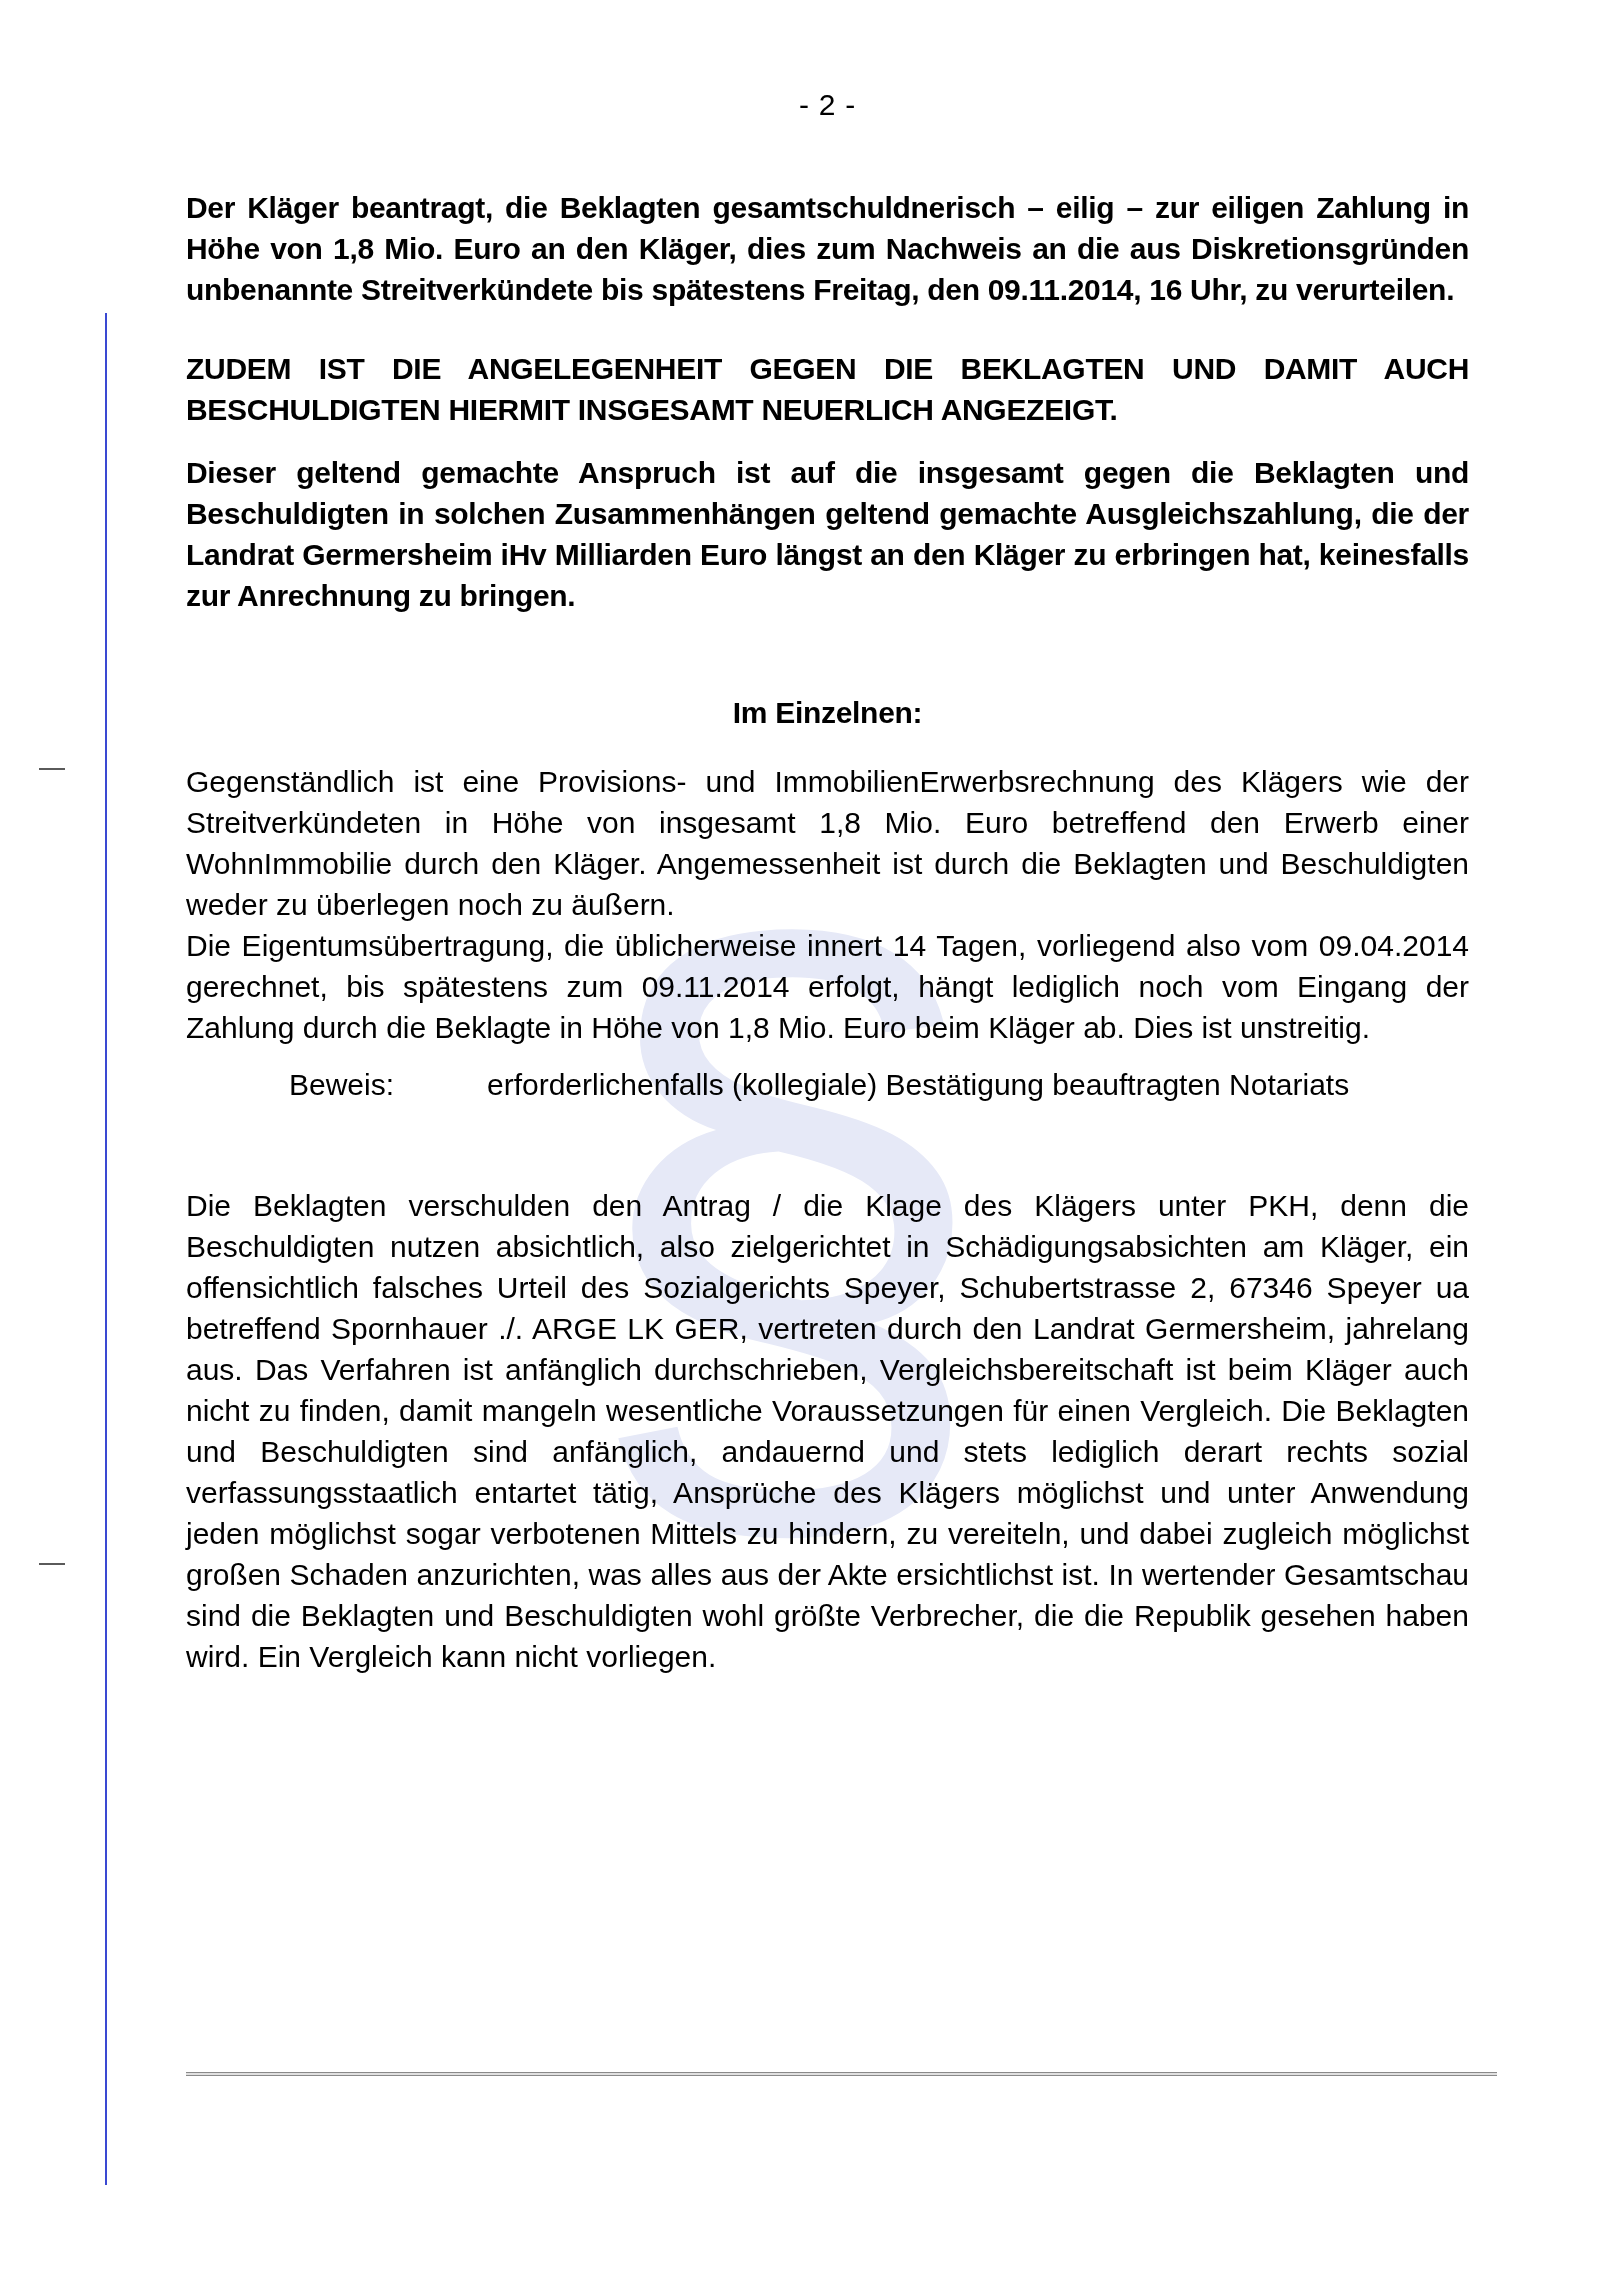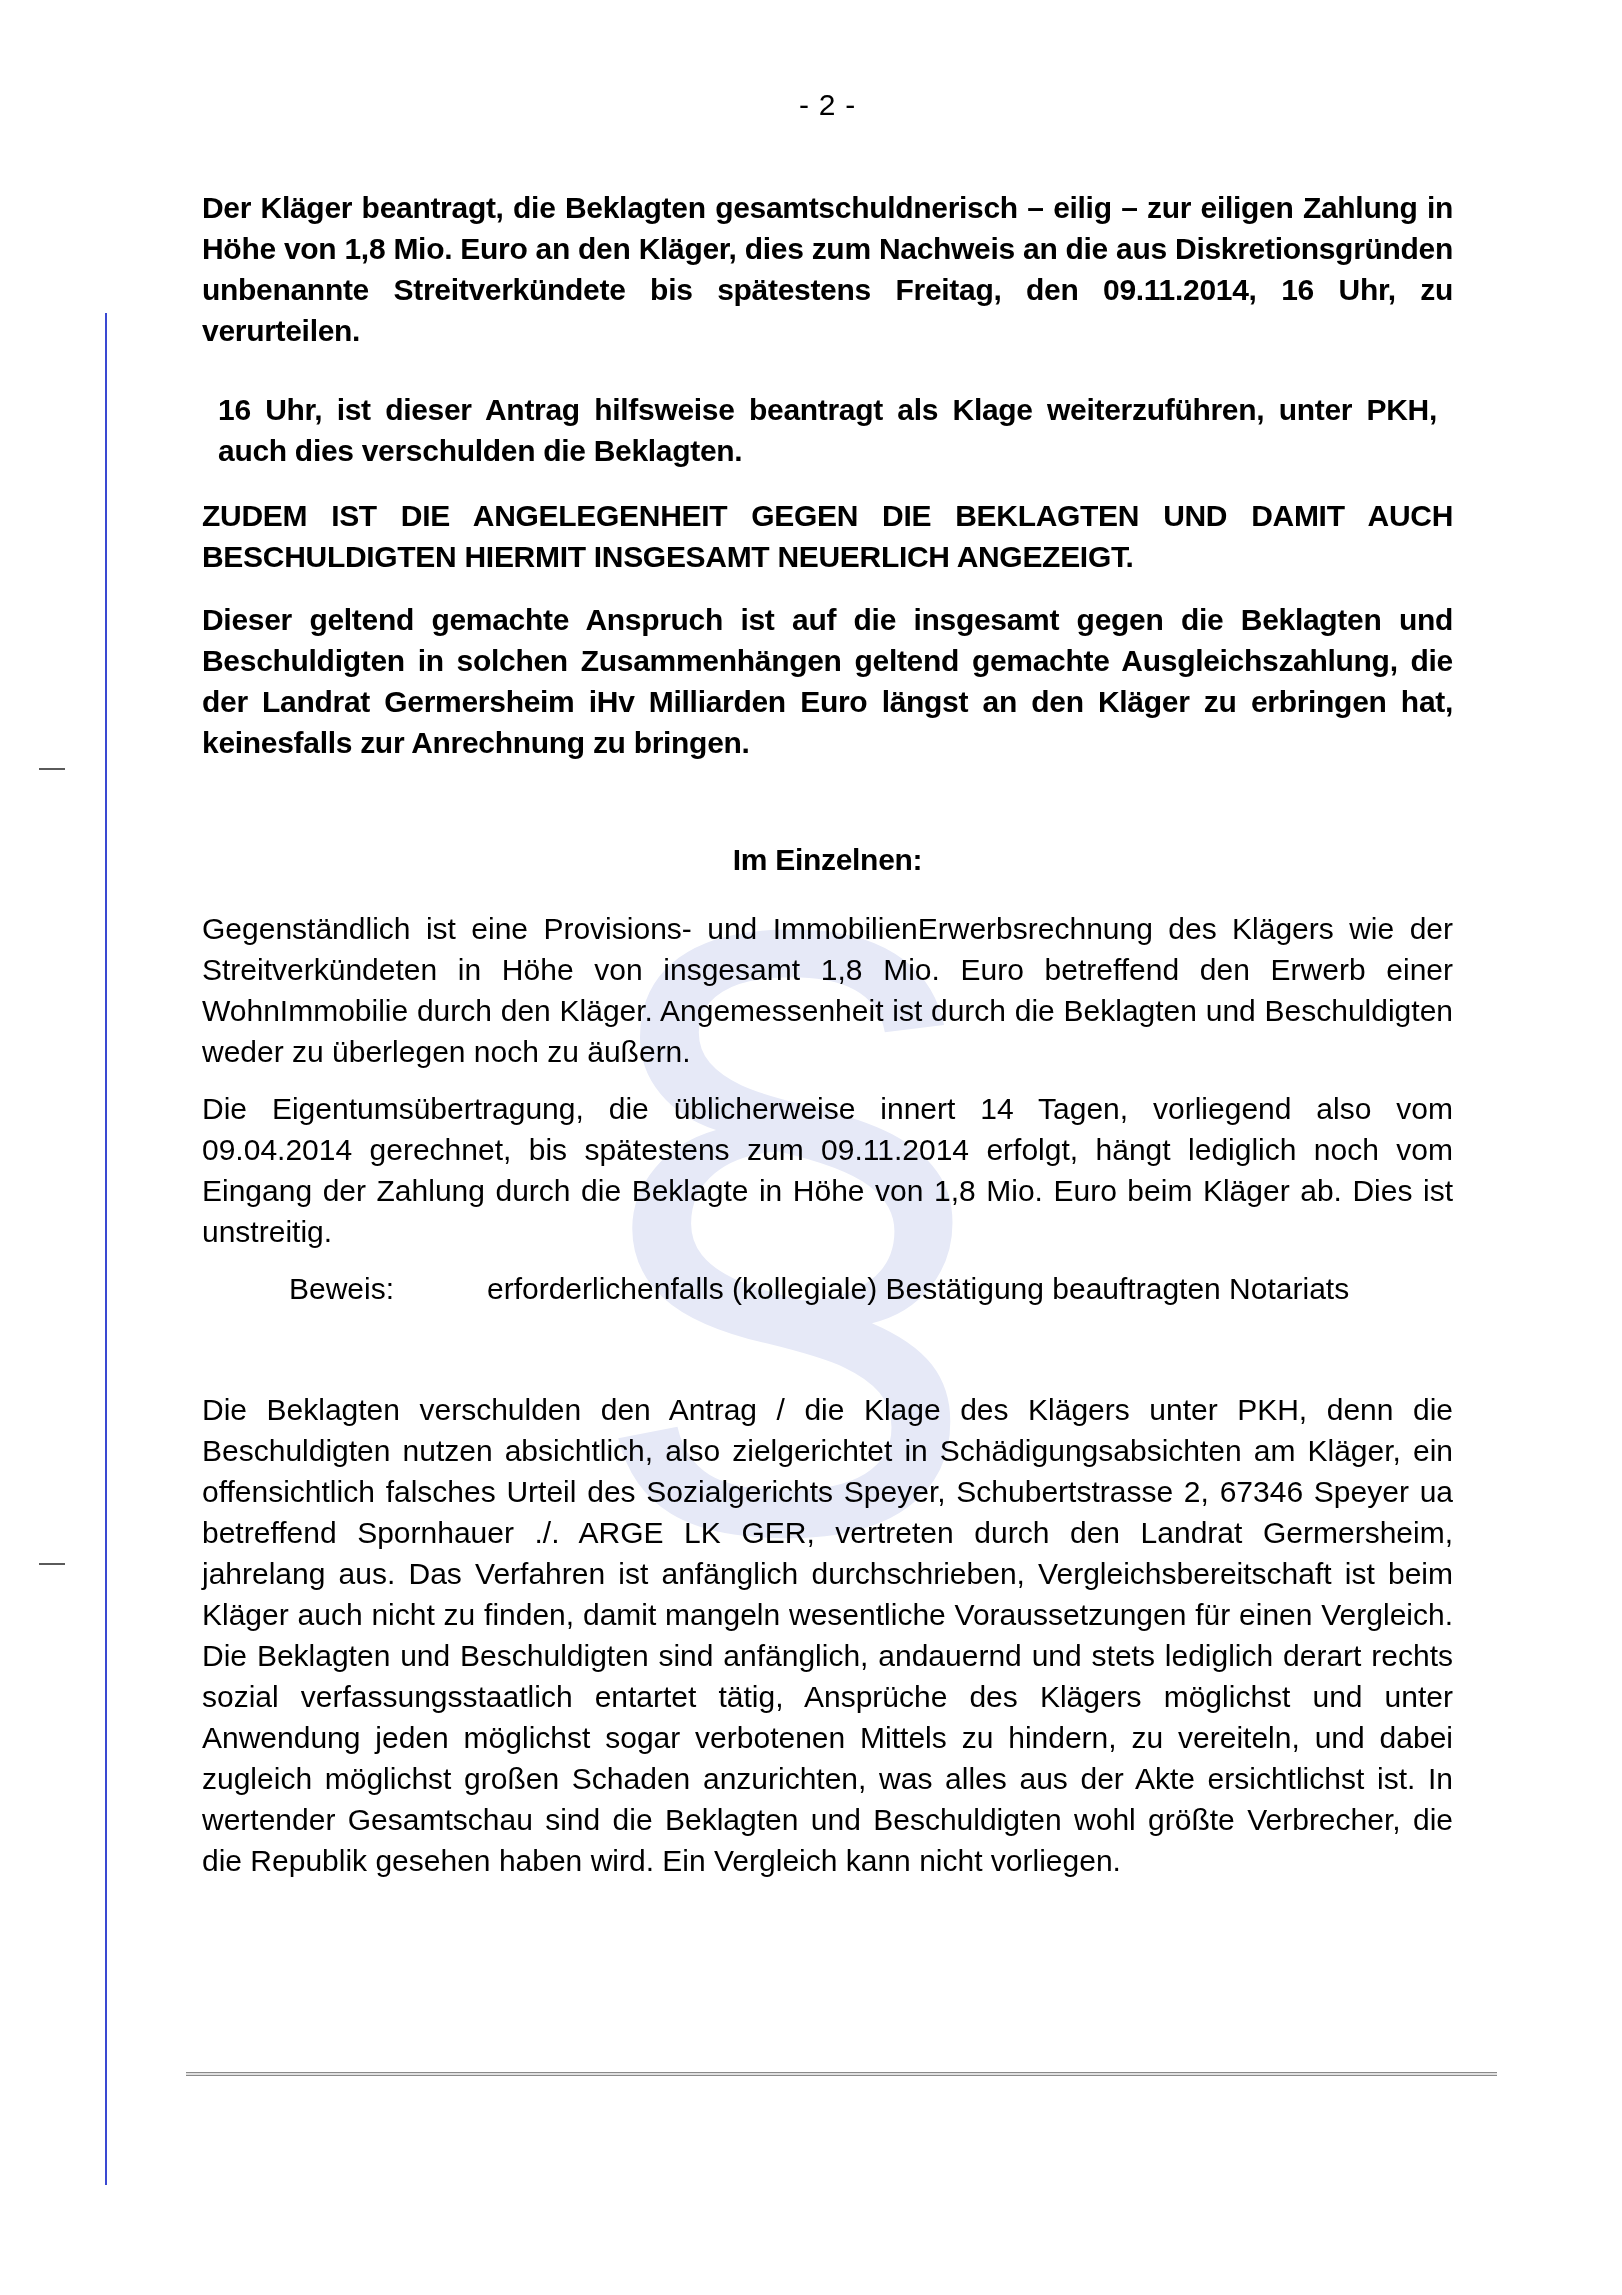--- a/index.html
+++ b/index.html
@@ -69,21 +69,21 @@
     padding-top: 84px;
     font-size: 30px;
     line-height: 41px;
   }
   .page-number {
     text-align: center;
     font-weight: 400;
     letter-spacing: 0.7px;
   }
   .para {
-    margin: 16px;
+    margin: 0;
     text-align: justify;
     text-justify: inter-word;
   }
   .para.bold {
     font-weight: 700;
     letter-spacing: -0.3px;
   }
   .p1 { margin-top: 62px; }
   .p2 { margin-top: 33px; }
   .p3 { margin-top: 38px; }
@@ -123,21 +123,20 @@
   <div class="bottom-rule" style="border-color: rgb(138, 138, 138);"></div>
 
   <div class="content">
 
     <div class="page-number">- 2 -</div>
 
     <p class="para bold p1">Der Kläger beantragt, die Beklagten gesamtschuldnerisch – eilig – zur eiligen Zahlung in Höhe von 1,8 Mio. Euro an den Kläger, dies zum Nachweis an die aus Diskretionsgründen unbenannte Streitverkündete bis spätestens Freitag, den 09.11.2014, 16 Uhr, zu verurteilen.</p>
 
 
     <div class="para bold p3">
-      <div class="para bold">16 Uhr, ist dieser Antrag hilfsweise beantragt als Klage weiterzuführen, unter PKH, auch dies verschulden die Beklagten.</div>
     </div>
 
     <p class="para bold p5">ZUDEM IST DIE ANGELEGENHEIT GEGEN DIE BEKLAGTEN UND DAMIT AUCH BESCHULDIGTEN HIERMIT INSGESAMT NEUERLICH ANGEZEIGT.</p>
 
     <p class="para bold p4">Dieser geltend gemachte Anspruch ist auf die insgesamt gegen die Beklagten und Beschuldigten in solchen Zusammenhängen geltend gemachte Ausgleichszahlung, die der Landrat Germersheim iHv Milliarden Euro längst an den Kläger zu erbringen hat, keinesfalls zur Anrechnung zu bringen.</p>
 
     <div class="section-heading">Im Einzelnen:</div>
 
     <p class="para p6">Gegenständlich ist eine Provisions- und ImmobilienErwerbsrechnung des Klägers wie der Streitverkündeten in Höhe von insgesamt 1,8 Mio. Euro betreffend den Erwerb einer WohnImmobilie durch den Kläger. Angemessenheit ist durch die Beklagten und Beschuldigten weder zu überlegen noch zu äußern.</p>
 

